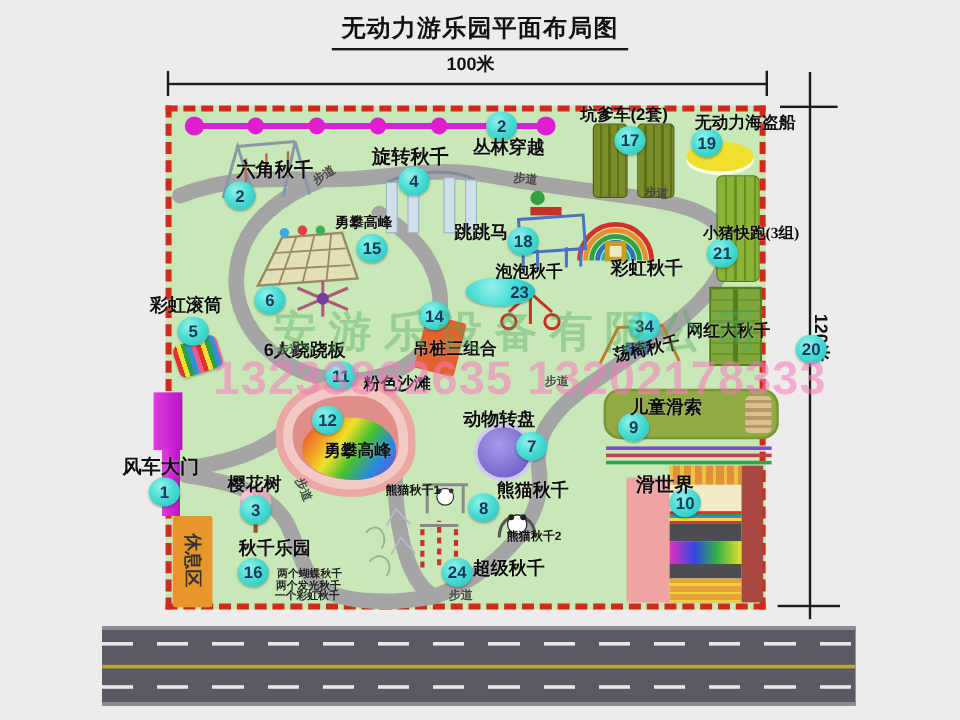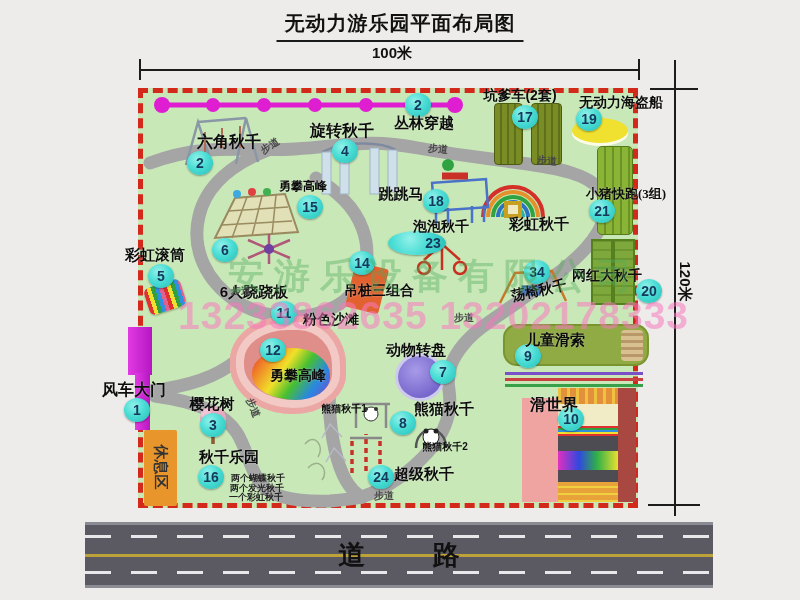--- a/index.html
+++ b/index.html
@@ -251,21 +251,21 @@
     <div class="badge" style="left: 310px; top: 207px;">15</div>
     <div class="lbl" style="left: 303px; top: 186px; font-size: 12px;">勇攀高峰</div>
     <div class="badge" style="left: 211px; top: 477px;">16</div>
     <div class="lbl" style="left: 229px; top: 457px; font-size: 15px;">秋千乐园</div>
     <div class="badge" style="left: 525px; top: 117px;">17</div>
     <div class="lbl" style="left: 520px; top: 96px; font-size: 14px;">坑爹车(2套)</div>
     <div class="badge" style="left: 436px; top: 201px;">18</div>
     <div class="lbl" style="left: 401px; top: 194px; font-size: 15px;">跳跳马</div>
     <div class="badge" style="left: 589px; top: 119px;">19</div>
     <div class="lbl" style="left: 621px; top: 103px; font-size: 14px;">无动力海盗船</div>
-    <div class="badge" style="left: 613px; top: 291px; margin-left: 23px;">20</div>
+    <div class="badge" style="left: 640px; top: 291px; margin-left: 23px;">20</div>
     <div class="lbl" style="left: 607px; top: 276px; font-size: 14px;">网红大秋千</div>
     <div class="badge" style="left: 602px; top: 211px;">21</div>
     <div class="lbl" style="left: 626px; top: 194px; font-size: 13px; font-family: Liberation Serif, serif;">小猪快跑(3组)</div>
     <div class="badge" style="left: 537px; top: 272px;">34</div>
     <div class="lbl" style="left: 539px; top: 291px; font-size: 14px; transform: translate(-50%, -50%) rotate(-12deg);">荡椅秋千</div>
     <div class="badge" style="left: 401px; top: 243px; padding-left: 32px;">23</div>
     <div class="lbl" style="left: 441px; top: 227px; font-size: 14px;">泡泡秋千</div>
     <div class="badge" style="left: 381px; top: 477px;">24</div>
     <div class="lbl" style="left: 424px; top: 474px; font-size: 15px;">超级秋千</div>
     <div class="lbl" style="left: 539px; top: 224px; font-size: 15px;">彩虹秋千</div>
@@ -283,14 +283,13 @@
     <div class="slbl" style="left: 256px; top: 497px; font-size: 9px; color: rgb(34, 34, 34);">一个彩虹秋千</div>
   </div>
 
 <div class="abs" id="wm-company">安游乐设备有限公司</div>
 <div class="abs" id="wm-phone">13233862635 13202178333</div>
 
 <div class="abs" id="road">
   <div class="road-dash" style="top:10px;"></div>
   <div id="road-yellow"></div>
   <div class="road-dash" style="top:46px;"></div>
-  <div id="road-label">道 路</div>
 </div>
 
 </body></html>

